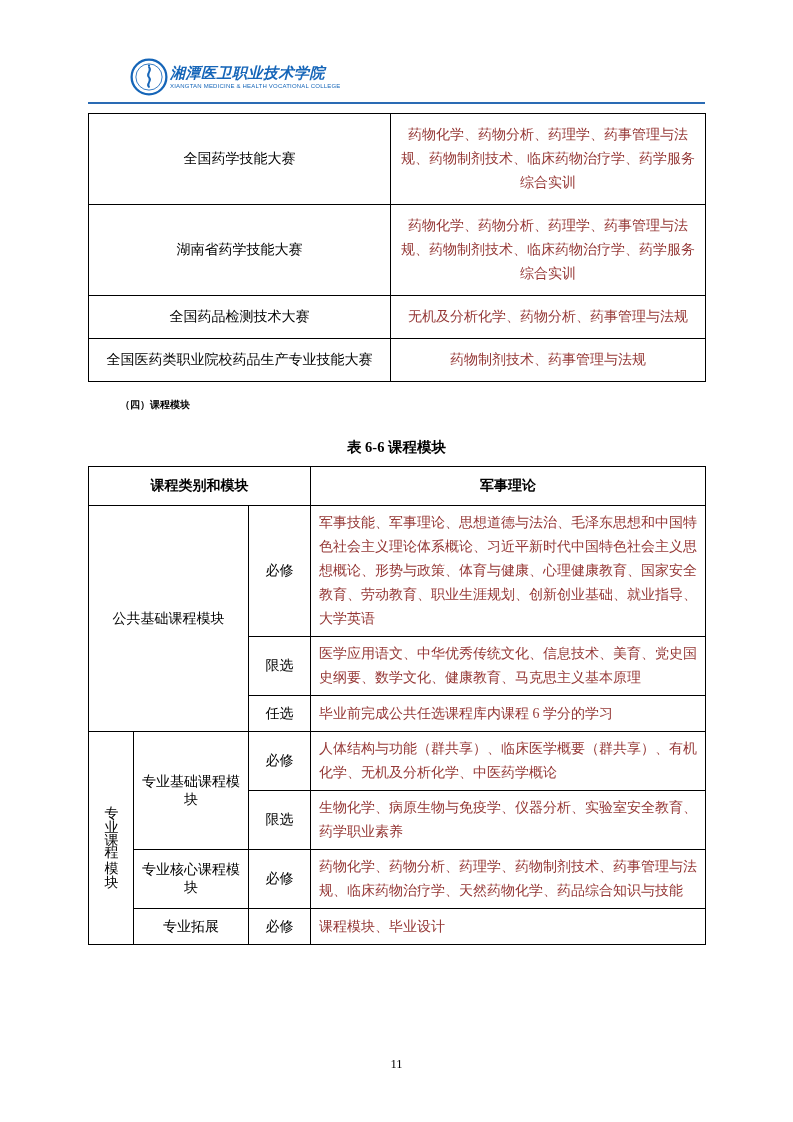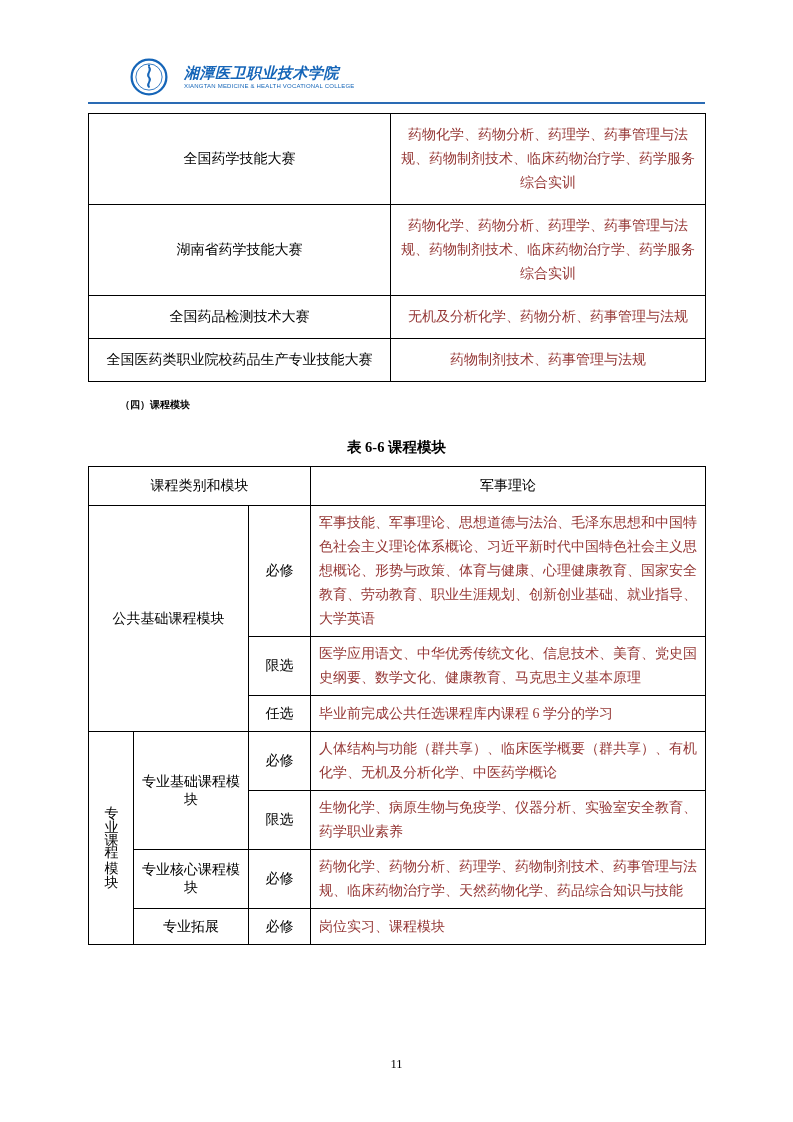--- a/index.html
+++ b/index.html
@@ -15,21 +15,21 @@
     padding: 56px 88px 0 88px;
     color: var(--color-text-black, #000);
     overflow: hidden;
   }
 
   
   .page-header { margin-bottom: 0; }
   .logo-row {
     display: flex;
     align-items: center;
-    gap: 16px;
+    gap: 2px;
     margin-left: 42px;
     height: 42px;
   }
   .emblem { width: 38px; height: 38px; flex: 0 0 auto; }
   .logo-text { display: flex; flex-direction: column; justify-content: center; }
   .logo-cn {
     color: var(--color-logo-blue, #1565b8);
     font-weight: bold;
     font-size: 15px;
     letter-spacing: 0.5px;
@@ -87,21 +87,21 @@
   }
 
   
   .table-caption {
     margin: 26px 0 9px 0;
     text-align: center;
     font-size: 14.5px;
     font-weight: bold;
   }
   .course-table th {
-    font-weight: normal;
+    font-weight: bold;
     text-align: center;
     padding: 10px 4px;
     height: 30px;
   }
   .course-table .cell-center {
     text-align: center;
     padding: 4px 4px;
   }
   .course-table .cell-courses {
     text-align: left;
@@ -220,20 +220,20 @@
         <td class="cell-courses red">生物化学、病原生物与免疫学、仪器分析、实验室安全教育、药学职业素养</td>
       </tr>
       <tr>
         <td class="cell-center">专业核心课程模块</td>
         <td class="cell-center">必修</td>
         <td class="cell-courses red">药物化学、药物分析、药理学、药物制剂技术、药事管理与法规、临床药物治疗学、天然药物化学、药品综合知识与技能</td>
       </tr>
       <tr class="row-single">
         <td class="cell-center">专业拓展</td>
         <td class="cell-center">必修</td>
-        <td class="cell-courses red">岗位实习、课程模块</td>
+        <td class="cell-courses red">课程模块、毕业设计</td>
       </tr>
     </tbody>
   </table>
 
   <div class="page-number">11</div>
 
 </div>
 
 </body></html>

